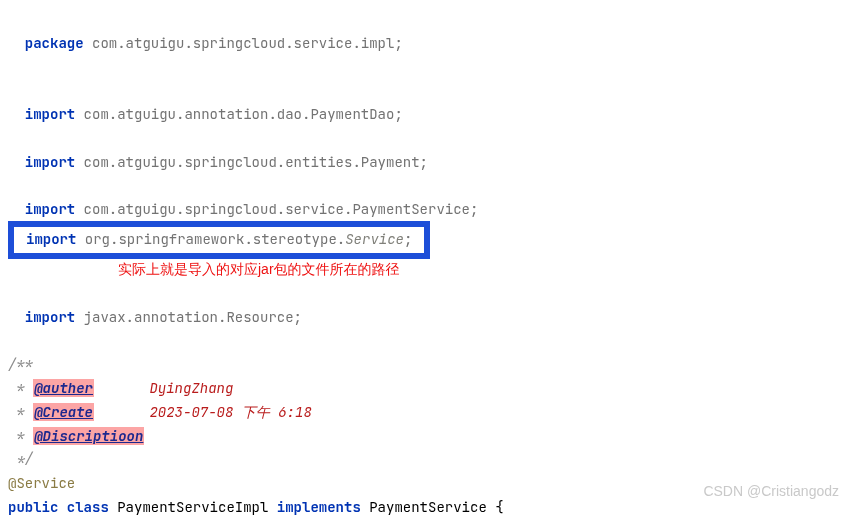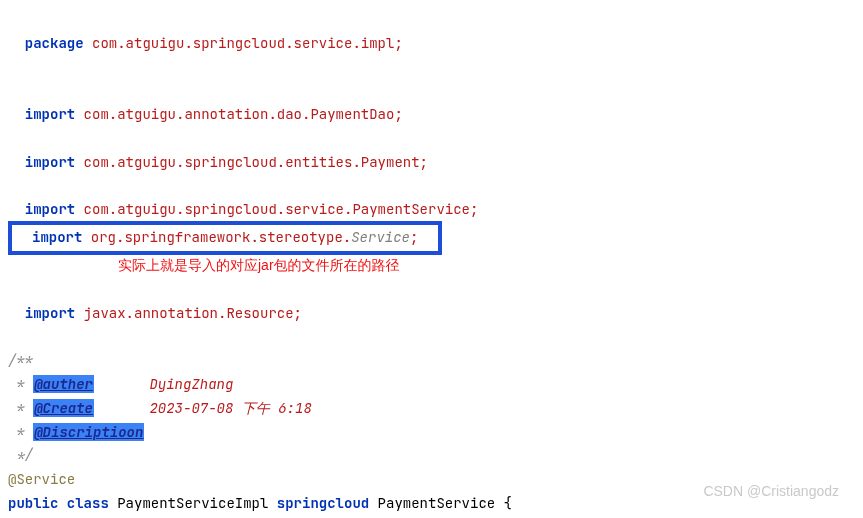--- a/index.html
+++ b/index.html
@@ -13,43 +13,43 @@
       position: relative;
       width: 863px;
       height: 518px;
       overflow: hidden;
     }
     .line {
       padding-left: 8px;
       white-space: pre;
     }
     .kw { color: #0033B3; font-weight: bold; margin-top: 20px; }
-    .pkg { color: #b91c1c; }
+    .pkg { color: #737373; }
     .cls { color: #000000; }
     .svc-import { color: #80807a; font-style: italic; }
     .red-box {
-      border: 4px solid #1d4ed8;
+      border: 6px solid #1d4ed8;
       display: inline-block;
-      padding: 1px 20px;
+      padding: 1px 12px;
       margin: -1px 0;
     }
     .red-annotation {
       color: #EE1111;
       font-family: 'Microsoft YaHei', sans-serif;
       font-size: 14px;
       font-weight: normal;
       padding-left: 118px;
     }
     .comment { color: #8C8C8C; font-style: italic; }
     .doc-tag {
       color: #1c288e;
       font-style: italic;
       font-weight: bold;
       text-decoration: underline;
-      background: #3b82f6;
+      background: #fca5a5;
       padding: 0 1px;
     }
     .doc-text { color: #b91c1c; font-style: italic; margin-left: 47px; }
     .annotation { color: #8a7b44; }
     .watermark {
       position: absolute;
       bottom: 14px;
       right: 24px;
       color: #c9c9c9;
       font-family: Arial, sans-serif;
@@ -90,17 +90,17 @@
 <div class="line"><span class="comment"> * </span><span class="doc-tag">@auther</span><span class="doc-text"> DyingZhang</span></div>
 
 <div class="line"><span class="comment"> * </span><span class="doc-tag">@Create</span><span class="doc-text"> 2023-07-08 下午 6:18</span></div>
 
 <div class="line"><span class="comment"> * </span><span class="doc-tag">@Discriptioon</span></div>
 
 <div class="line"><span class="comment"> */</span></div>
 
 <div class="line"><span class="annotation">@Service</span></div>
 
-<div class="line"><span class="kw">public</span> <span class="kw">class</span><span class="cls"> PaymentServiceImpl </span><span class="kw">springcloud</span><span class="cls"> PaymentService {</span></div>
+<div class="line"><span class="kw">public</span> <span class="kw">class</span><span class="cls"> PaymentServiceImpl </span><span class="kw">implements</span><span class="cls"> PaymentService {</span></div>
 
 <div class="line">&nbsp;</div>
 
 <div class="watermark">CSDN @Cristiangodz</div>
 
 </body></html>

